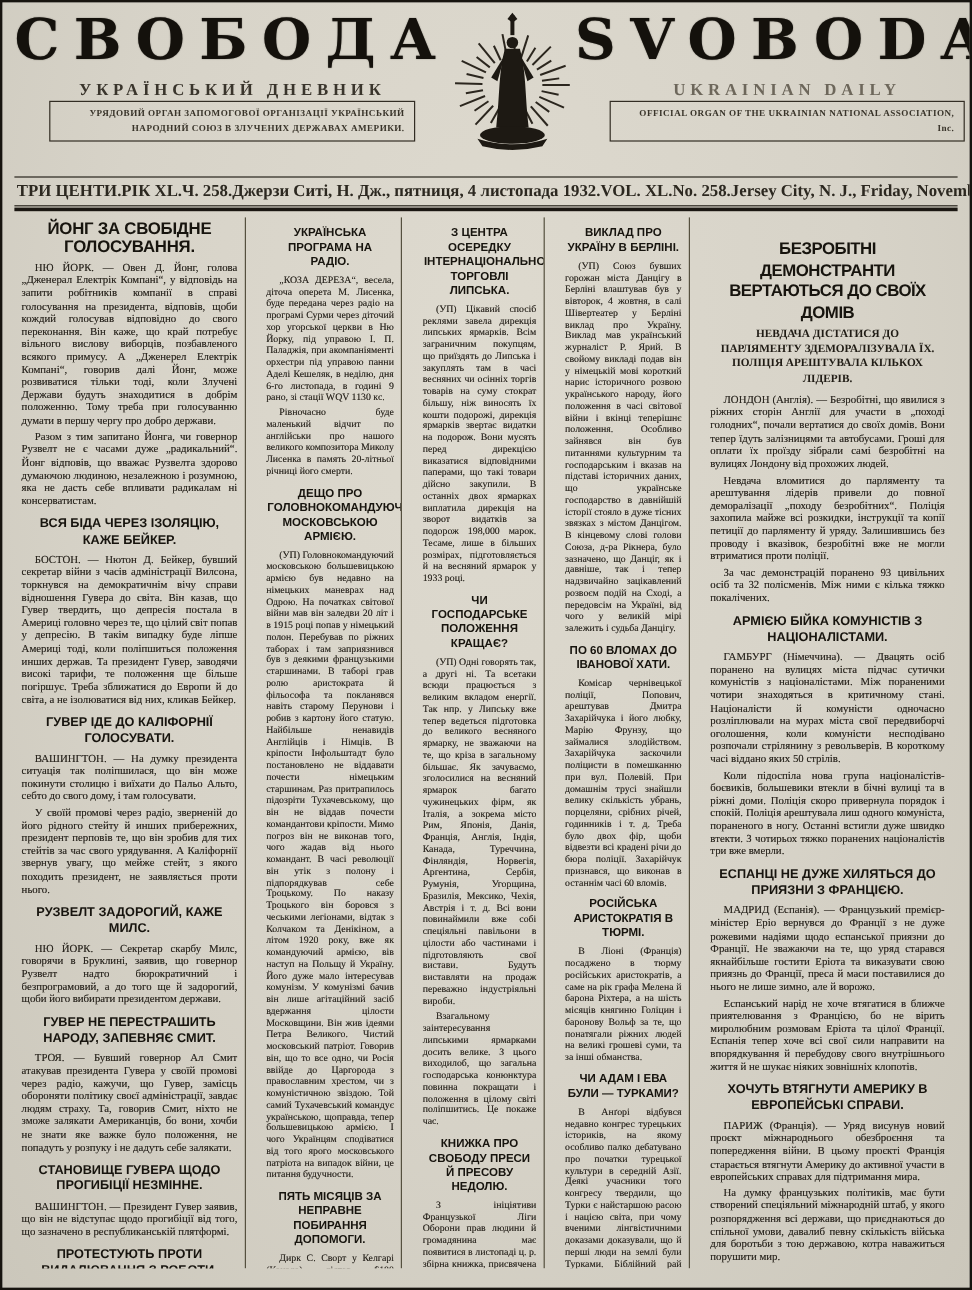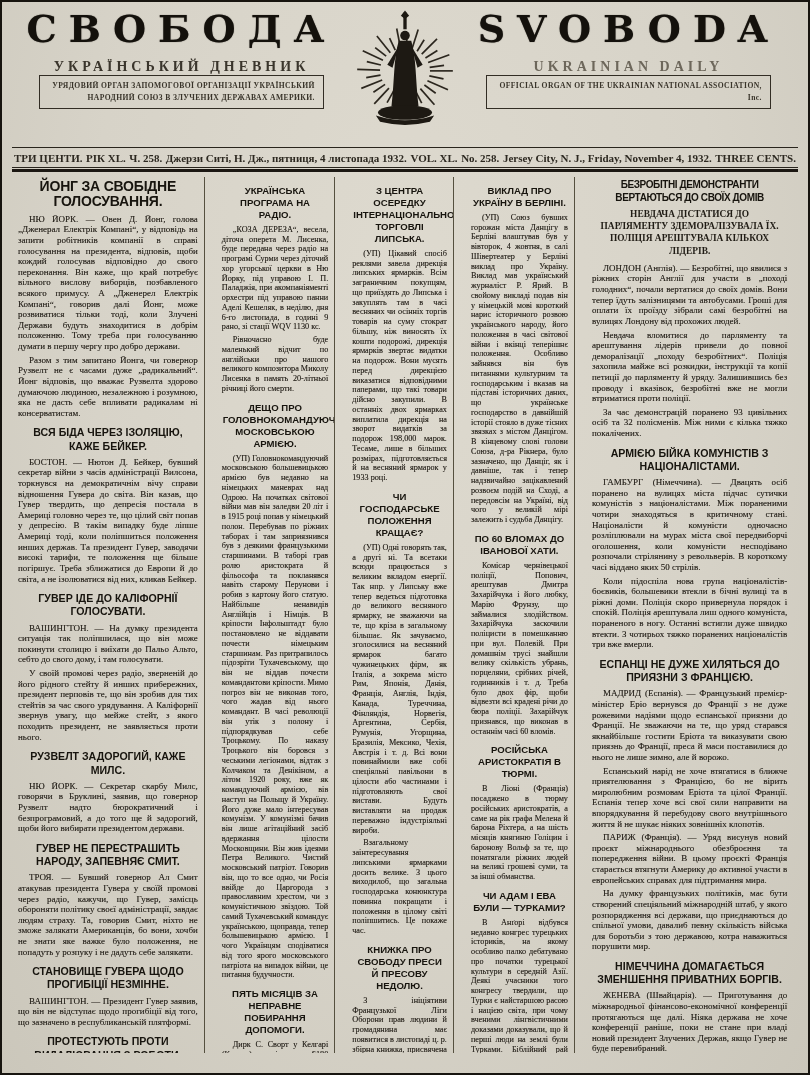--- a/index.html
+++ b/index.html
@@ -5,43 +5,43 @@
   html,body{margin:0;padding:0;background:#f2efe8;}
   .sheet{
     position:relative;width:810px;height:1075px;box-sizing:border-box;
     margin:0;border:2px solid #17140f;padding:8px 10px;overflow:hidden;
     background:radial-gradient(ellipse at 50% 28%, #dedacf 0%, #d7d3c8 55%, #cbc7bb 100%);
     font-family:"Liberation Serif","DejaVu Serif",serif;color:#26221b;
   }
   
   .mast-row{display:flex;align-items:stretch;}
   .mast-side{flex:1;display:flex;flex-direction:column;align-items:center;}
-  .title{font-family:"DejaVu Serif",serif;font-weight:bold;font-size:38px;line-height:1;
+  .title{font-family:"DejaVu Serif",serif;font-weight:bold;font-size:47px;line-height:1;
          letter-spacing:12px;color:#14110c;white-space:nowrap;text-shadow:0 0 1px rgba(20,17,12,.6);text-align:right;}
   .subtitle{font-size:14px;font-weight:bold;letter-spacing:4px;margin-top:11px;color:#3a352c;}
   .subtitle.faded{color:#6d675b;}
   .orgbox{border:1px solid #322d24;font-size:7.6px;font-weight:bold;text-align:right;
           padding:4px 8px;width:84%;letter-spacing:.4px;line-height:1.55;
           color:#39342a;box-sizing:border-box;}
   .emblem{width:108px;display:flex;align-items:flex-start;justify-content:center;}
   .dateline{display:flex;align-items:center;justify-content:space-between;
             border-top:1px solid #29251d;margin-top:9px;padding:4px 2px 3px;
-            font-size:11px;font-weight:bold;color:#2c2820;}
+            font-size:14px;font-weight:bold;color:#2c2820;}
   .dl{white-space:nowrap;}
   .rule-thin{height:1px;background:#29251d;}
   .rule-thick{height:3px;background:#1b1712;margin-top:1px;}
   
   #columns{display:flex;margin-top:5px;height:876px;overflow:hidden;}
   .column{box-sizing:border-box;padding:0 6px;overflow:hidden;flex-shrink:0;}
   .column + .column{border-left:1px solid #55503f;padding-left:17px;}
   .headline{font-family:"Liberation Sans","DejaVu Sans",sans-serif;font-weight:bold;
             text-align:center;font-size:9.6px;line-height:1.25;margin:8px 1px 4px;color:#17140e;}
   .column.wide .headline{font-size:10.6px;}
   .article.lead-left .headline{font-size:14px;line-height:1.1;letter-spacing:-.2px;margin-top:2px;}
-  .article.lead-right .headline{font-size:10px;line-height:1.25;letter-spacing:-.4px;margin-top:2px;}
+  .article.lead-right .headline{font-size:14px;line-height:1.25;letter-spacing:-.4px;margin-top:18px;}
   .subhead{font-family:Liberation Serif, serif;font-weight:bold;
            text-align:center;font-size:9.4px;line-height:1.3;margin:3px 6px 6px;color:#201c15;}
   .para{font-size:8.2px;line-height:1.19;text-align:justify;margin:0 0 3px;
         text-indent:11px;color:#2b2720;text-shadow:0 0 .5px rgba(43,39,32,.55);}
   .column.wide .para{font-size:9px;line-height:1.18;}
 </style>
 </head>
 <body>
 
 <div class="sheet">
@@ -215,20 +215,21 @@
           <h2 class="headline">АРМІЄЮ БІЙКА КОМУНІСТІВ З НАЦІОНАЛІСТАМИ.</h2>
           <p class="para">ГАМБУРГ (Німеччина). — Двацять осіб поранено на вулицях міста підчас сутички комуністів з націоналістами. Між пораненими чотири знаходяться в критичному стані. Націоналісти й комуністи одночасно розліплювали на мурах міста свої передвиборчі оголошення, коли комуністи несподівано розпочали стрілянину з револьверів. В короткому часі віддано яких 50 стрілів.</p>
           <p class="para">Коли підоспіла нова група націоналістів-боєвиків, большевики втекли в бічні вулиці та в ріжні доми. Поліція скоро привернула порядок і спокій. Поліція арештувала лиш одного комуніста, пораненого в ногу. Останні встигли дуже швидко втекти. З чотирьох тяжко поранених націоналістів три вже вмерли.</p>
         </article>
         <article class="article">
           <h2 class="headline">ЕСПАНЦІ НЕ ДУЖЕ ХИЛЯТЬСЯ ДО ПРИЯЗНИ З ФРАНЦІЄЮ.</h2>
           <p class="para">МАДРИД (Еспанія). — Французький премієр-міністер Еріо вернувся до Франції з не дуже рожевими надіями щодо еспанської приязни до Франції. Не зважаючи на те, що уряд старався якнайбільше гостити Еріота та виказувати свою приязнь до Франції, преса й маси поставилися до нього не лише зимно, але й ворожо.</p>
           <p class="para">Еспанський нарід не хоче втягатися в ближче приятелювання з Францією, бо не вірить миролюбним розмовам Еріота та цілої Франції. Еспанія тепер хоче всі свої сили направити на впорядкування й перебудову свого внутрішнього життя й не шукає ніяких зовнішніх клопотів.</p>
         </article>
         <article class="article">
+          <h2 class="headline">ХОЧУТЬ ВТЯГНУТИ АМЕРИКУ В ЕВРОПЕЙСЬКІ СПРАВИ.</h2>
           <p class="para">ПАРИЖ (Франція). — Уряд висунув новий проєкт міжнароднього обезброєння та попередження війни. В цьому проєкті Франція старається втягнути Америку до активної участи в европейських справах для підтримання мира.</p>
           <p class="para">На думку французьких політиків, має бути створений спеціяльний міжнародній штаб, у якого розпорядження всі держави, що приєднаються до спільної умови, давалиб певну скількість війська для боротьби з тою державою, котра наважиться порушити мир.</p>
         </article>
         <article class="article">
           <h2 class="headline">НІМЕЧЧИНА ДОМАГАЄТЬСЯ ЗМЕНШЕННЯ ПРИВАТНИХ БОРГІВ.</h2>
           <p class="para">ЖЕНЕВА (Швайцарія). — Приготування до міжнародньої фінансово-економічної конференції протягаються ще далі. Ніяка держава не хоче конференції раніше, поки не стане при владі новий президент Злучених Держав, якщо Гувер не буде перевибраний.</p>
         </article>
       </section>
     </main>
 </div>

